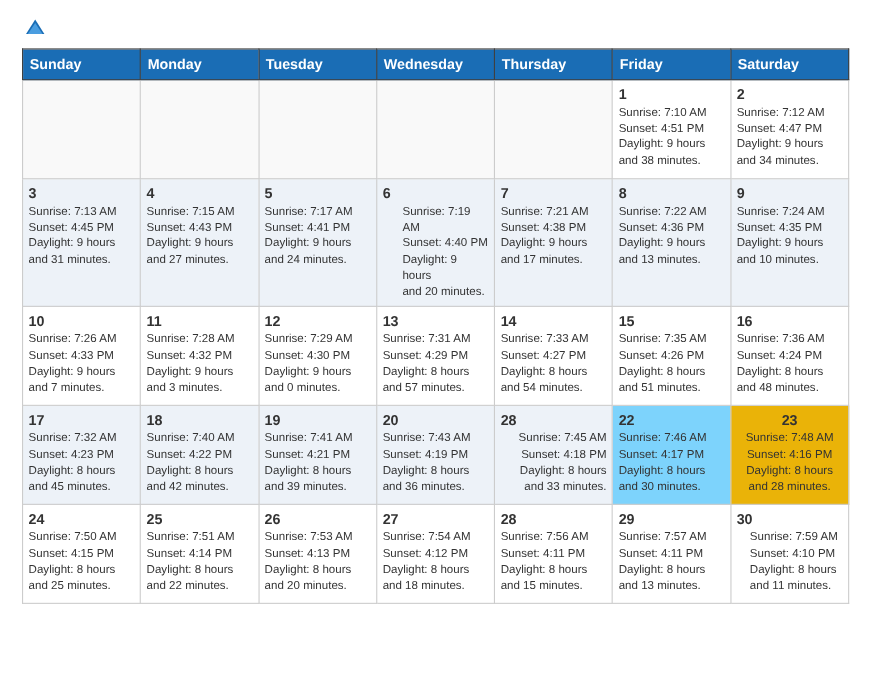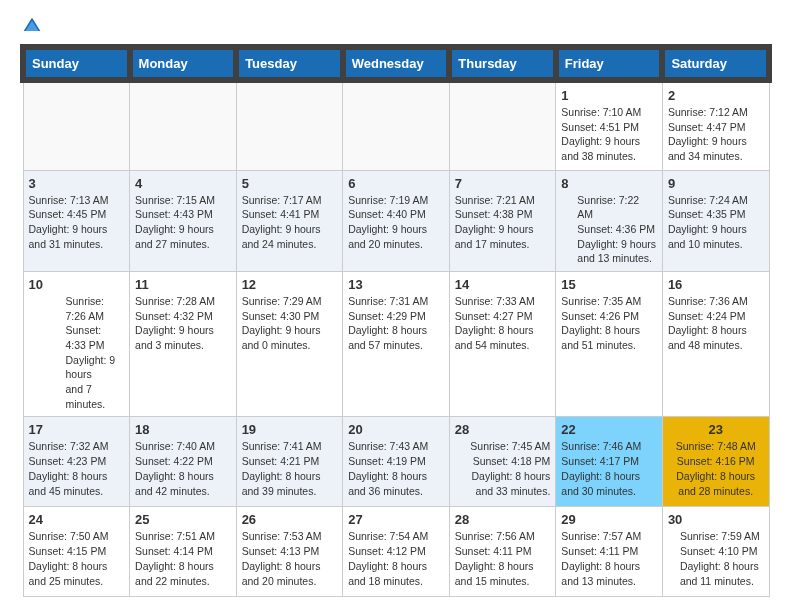--- a/index.html
+++ b/index.html
@@ -57,21 +57,21 @@
       border-collapse: collapse;
       table-layout: fixed;
     }
     .calendar th {
       background: #1a6db5;
       color: #fff;
       text-align: left;
       padding: 6px 6px;
       font-size: 13px;
       font-weight: bold;
-      border: 6px solid #404040;
+      border: 1px solid #404040;
     }
     .calendar td {
       border: 1px solid #ccc;
       vertical-align: top;
       padding: 5px 5px;
       font-size: 11px;
       color: #333;
       height: 90px;
       background: #fff;
     }
@@ -164,51 +164,51 @@
         </td>
         <td style="background: rgb(237, 242, 248);">
           <span class="day-number">5</span>
           <div class="day-info" style="white-space: pre-line;">Sunrise: 7:17 AM
 Sunset: 4:41 PM
 Daylight: 9 hours
 and 24 minutes.</div>
         </td>
         <td style="background: rgb(237, 242, 248);">
           <span class="day-number">6</span>
-          <div class="day-info" style="white-space: pre-line;">Sunrise: 7:19 AM
+          <div class="day-info" style="white-space: pre-line; margin-left: 18px;">Sunrise: 7:19 AM
 Sunset: 4:40 PM
 Daylight: 9 hours
 and 20 minutes.</div>
         </td>
         <td style="background: rgb(237, 242, 248);">
           <span class="day-number">7</span>
           <div class="day-info" style="white-space: pre-line;">Sunrise: 7:21 AM
 Sunset: 4:38 PM
 Daylight: 9 hours
 and 17 minutes.</div>
         </td>
         <td style="background: rgb(237, 242, 248);">
           <span class="day-number">8</span>
-          <div class="day-info" style="white-space: pre-line; margin-left: 16px;">Sunrise: 7:22 AM
+          <div class="day-info" style="white-space: pre-line;">Sunrise: 7:22 AM
 Sunset: 4:36 PM
 Daylight: 9 hours
 and 13 minutes.</div>
         </td>
         <td style="background: rgb(237, 242, 248);">
           <span class="day-number">9</span>
           <div class="day-info" style="white-space: pre-line;">Sunrise: 7:24 AM
 Sunset: 4:35 PM
 Daylight: 9 hours
 and 10 minutes.</div>
         </td>
       </tr>
       <tr>
         <td>
           <span class="day-number">10</span>
-          <div class="day-info" style="white-space: pre-line; margin-left: 37px;">Sunrise: 7:26 AM
+          <div class="day-info" style="white-space: pre-line;">Sunrise: 7:26 AM
 Sunset: 4:33 PM
 Daylight: 9 hours
 and 7 minutes.</div>
         </td>
         <td>
           <span class="day-number">11</span>
           <div class="day-info" style="white-space: pre-line;">Sunrise: 7:28 AM
 Sunset: 4:32 PM
 Daylight: 9 hours
 and 3 minutes.</div>

